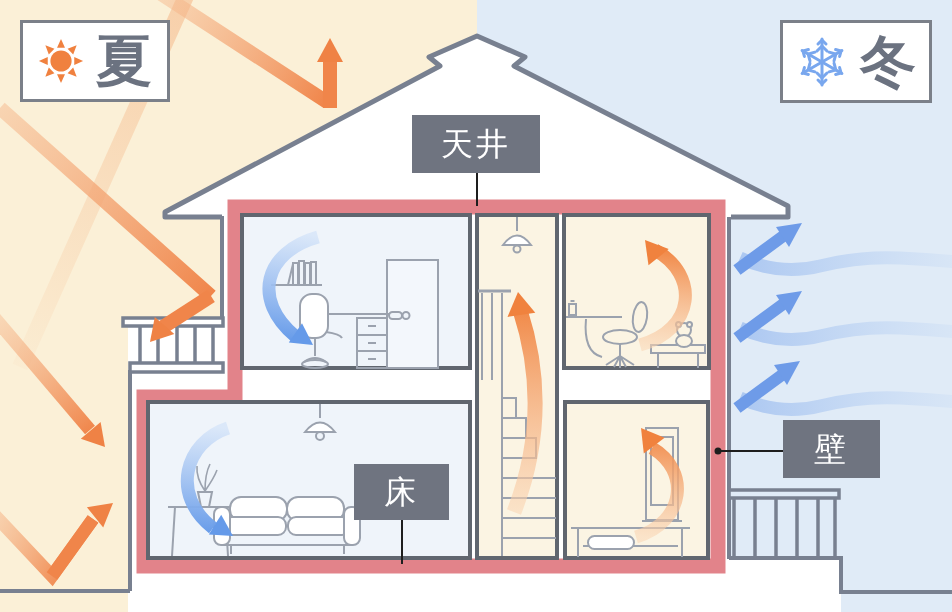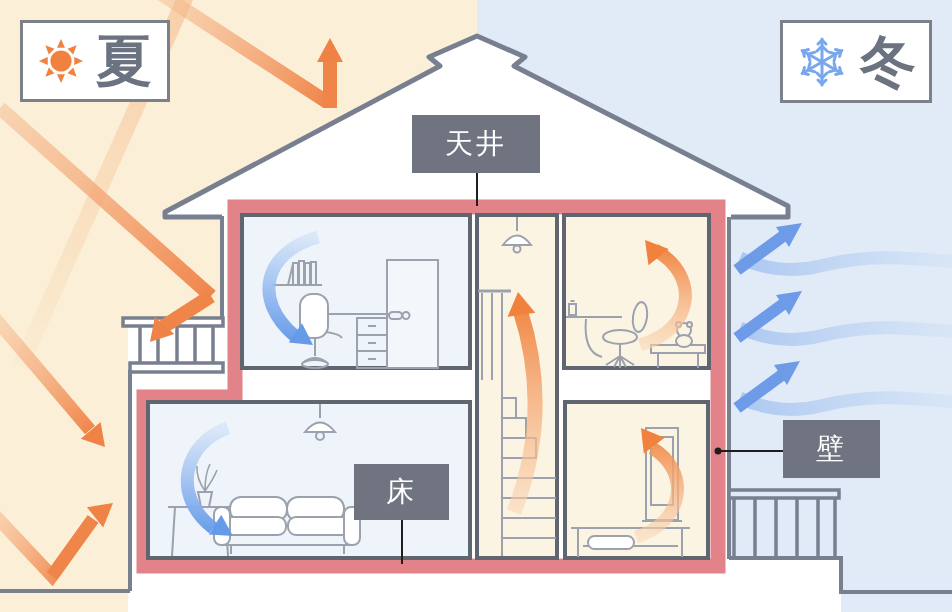--- a/index.html
+++ b/index.html
@@ -13,21 +13,21 @@
          font-family:"Liberation Sans",sans-serif;}
   #scene{position:absolute;left:0;top:0;}
   .legend{position:absolute;box-sizing:border-box;background:#fff;
           border:3px solid var(--legend-border);display:flex;align-items:center;
           justify-content:center;gap:12px;}
   .legend .word{font-size:56px;font-weight:bold;color:var(--legend-text);line-height:1;}
   #legend-summer{left:20px;top:20px;width:150px;height:82px;}
   #legend-winter{left:780px;top:20px;width:152px;height:83px;}
   .chip{position:absolute;box-sizing:border-box;background:var(--label-bg);color:#fff;
         display:flex;align-items:center;justify-content:center;
-        font-size:28px;letter-spacing:3px;line-height:1;}
+        font-size:32px;letter-spacing:3px;line-height:1;}
   #chip-ceiling{left:412px;top:115px;width:128px;height:58px;}
   #chip-floor{left:354px;top:464px;width:95px;height:56px;}
   #chip-wall{left:783px;top:420px;width:97px;height:58px;}
 </style>
 </head>
 <body>
 
 <div id="stage">
 
 <svg id="scene" width="952" height="612" viewBox="0 0 952 612">

